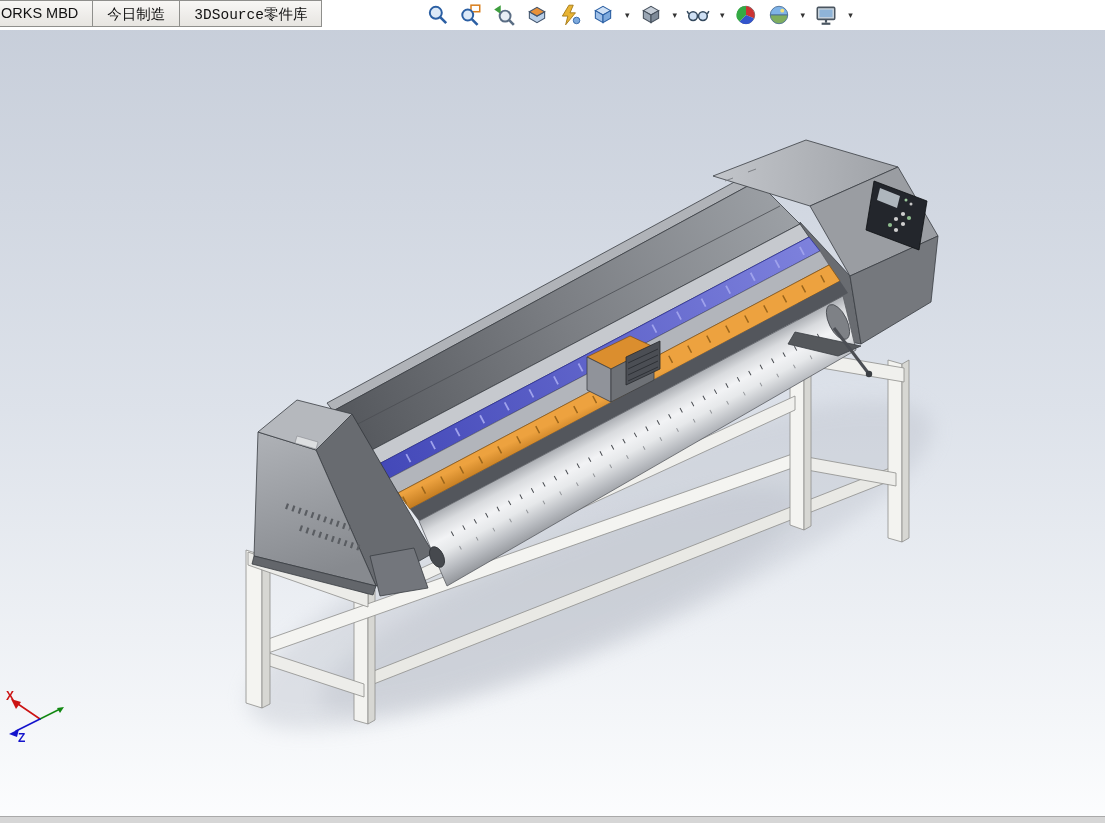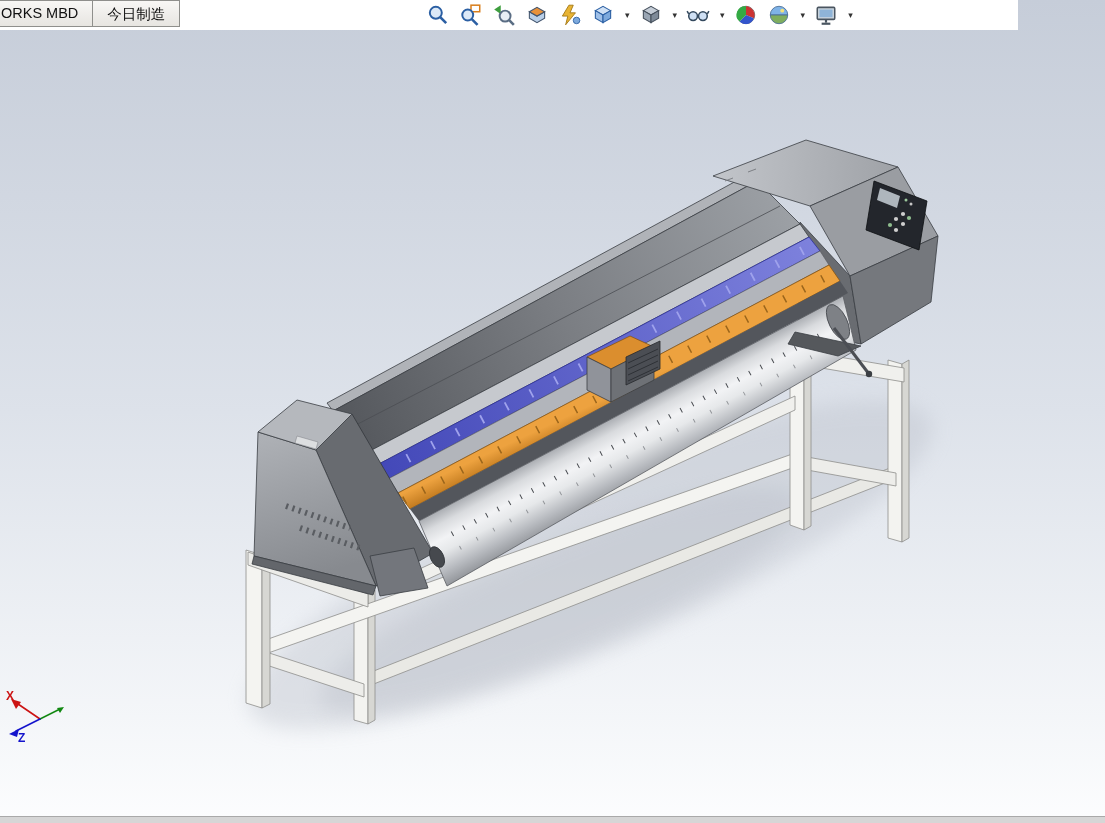--- a/index.html
+++ b/index.html
@@ -3,21 +3,21 @@
 <meta charset="utf-8">
 <style>
   html,body{margin:0;padding:0;}
   body{
     width:1105px;height:823px;overflow:hidden;position:relative;
     background:#ffffff;
     font-family:"Liberation Sans","DejaVu Sans",sans-serif;
   }
   
   .topband{
-    position:absolute;top:0;left:0;width:1018px;height:30px;
+    position:absolute;top:0;left:0;width:1105px;height:30px;
     background:#ffffff;z-index:10;display:flex;align-items:flex-start;
   }
   .tabs{display:flex;height:27px;}
   .tab{
     box-sizing:border-box;height:27px;padding:4px 14px 0 14px;
     border:1px solid #8f8f8c;background:linear-gradient(#f8f7f5,#e7e5e1);
     font-size:14.5px;color:#111;white-space:nowrap;cursor:default;
   }
   .tab + .tab{border-left:none;font-family:Liberation Mono, monospace;}
   .tab.first{margin-left:-2px;padding-left:3px;border-left:none;}
@@ -184,20 +184,21 @@
     <line x1="40" y1="719" x2="16" y2="731" stroke="#1414cc" stroke-width="1.6"></line>
     <polygon points="9,734 19,729 17,737" fill="#1414cc" stroke="none"></polygon>
     <text class="axis" x="18" y="742" fill="#1414cc">Z</text>
   </g>
 </svg>
 
 <div class="topband">
   <div class="tabs">
     <div class="tab first">ORKS MBD</div>
     <div class="tab">今日制造</div>
+    <div class="tab">3DSource零件库</div>
   </div>
 </div>
 
 <div class="toolbar">
   <span class="tool">
     <svg viewBox="0 0 22 22">
       <circle cx="9" cy="9" r="5.5" fill="#dce9f7" stroke="#2b5fa3" stroke-width="1.8"></circle>
       <line x1="13" y1="13" x2="18.5" y2="18.5" stroke="#2b5fa3" stroke-width="2.4"></line>
     </svg>
   </span>

